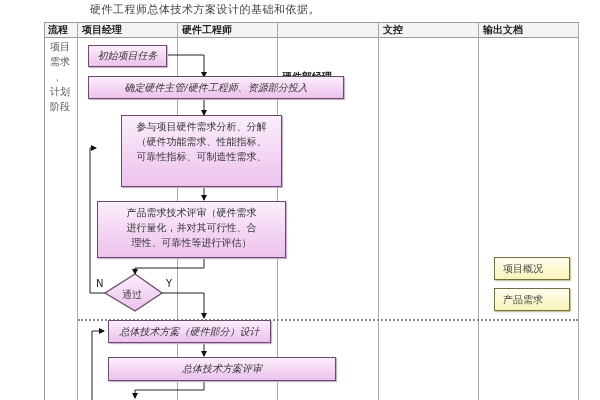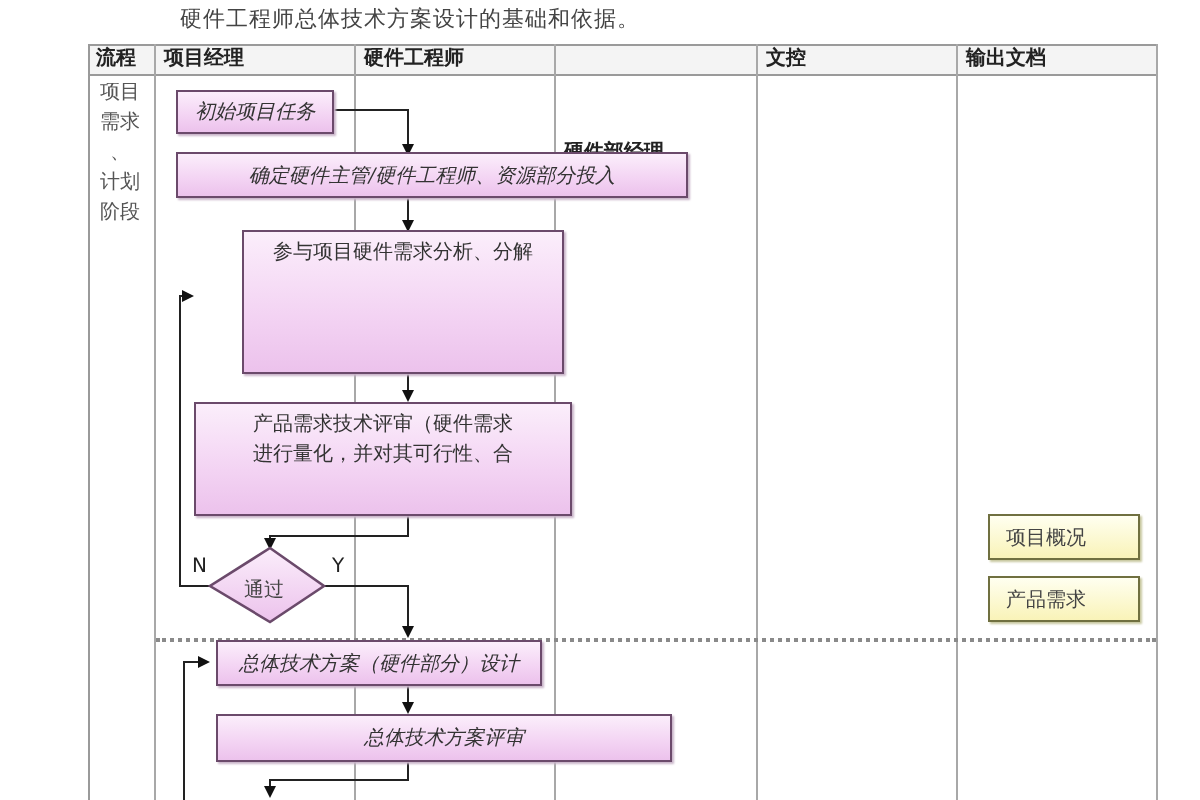--- a/index.html
+++ b/index.html
@@ -86,25 +86,28 @@
     </linearGradient>
   </defs>
   <polygon points="135,274 162,293 135,311 105,293" fill="url(#dg)" stroke="#6b4a6b" stroke-width="1.3"></polygon>
 </svg>
 
 <div class="box center" style="left:88px;top:45px;width:79px;height:22px;">初始项目任务</div>
 <div class="box center" style="left:88px;top:76px;width:256px;height:23px;">确定硬件主管/硬件工程师、资源部分投入</div>
 
 <div class="box multi" style="left:97px;top:115px;width:161px;height:72px;margin-left:24px;">
   <div>参与项目硬件需求分析、分解</div>
+  <div>（硬件功能需求、性能指标、</div>
+  <div>可靠性指标、可制造性需求、</div>
 </div>
 
 <div class="box multi" style="left:97px;top:201px;width:189px;height:57px;">
   <div>产品需求技术评审（硬件需求</div>
   <div>进行量化，并对其可行性、合</div>
+  <div>理性、可靠性等进行评估）</div>
 </div>
 
 <div class="lbl" style="left:122px;top:288px;color:#444;font-family:'DejaVu Serif','Liberation Serif',serif;">通过</div>
 <div class="lbl" style="left:96px;top:278px;">N</div>
 <div class="lbl" style="left:166px;top:278px;">Y</div>
 
 <div class="dash"></div>
 
 <div class="box center" style="left:108px;top:320px;width:163px;height:23px;">总体技术方案（硬件部分）设计</div>
 <div class="box center" style="left:108px;top:357px;width:228px;height:24px;">总体技术方案评审</div>

